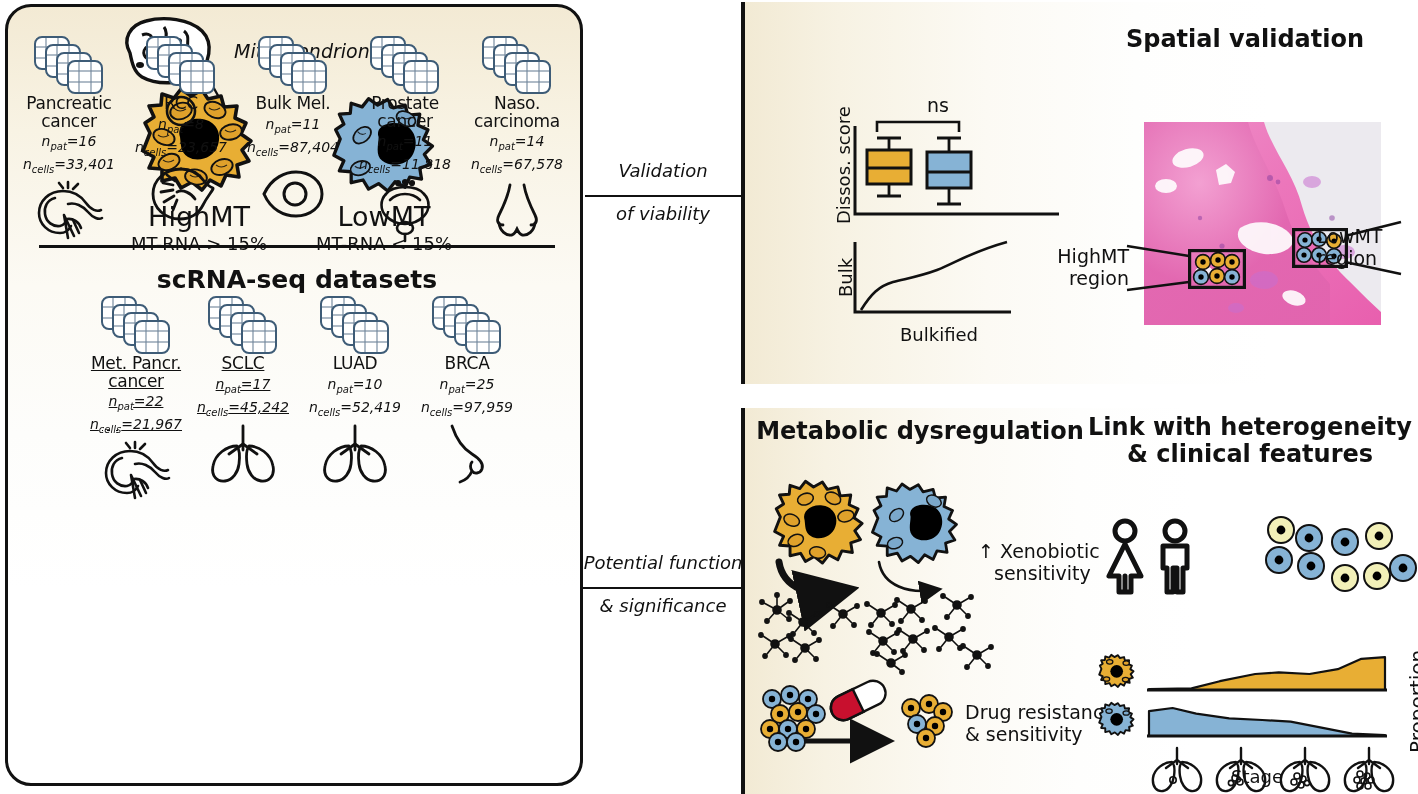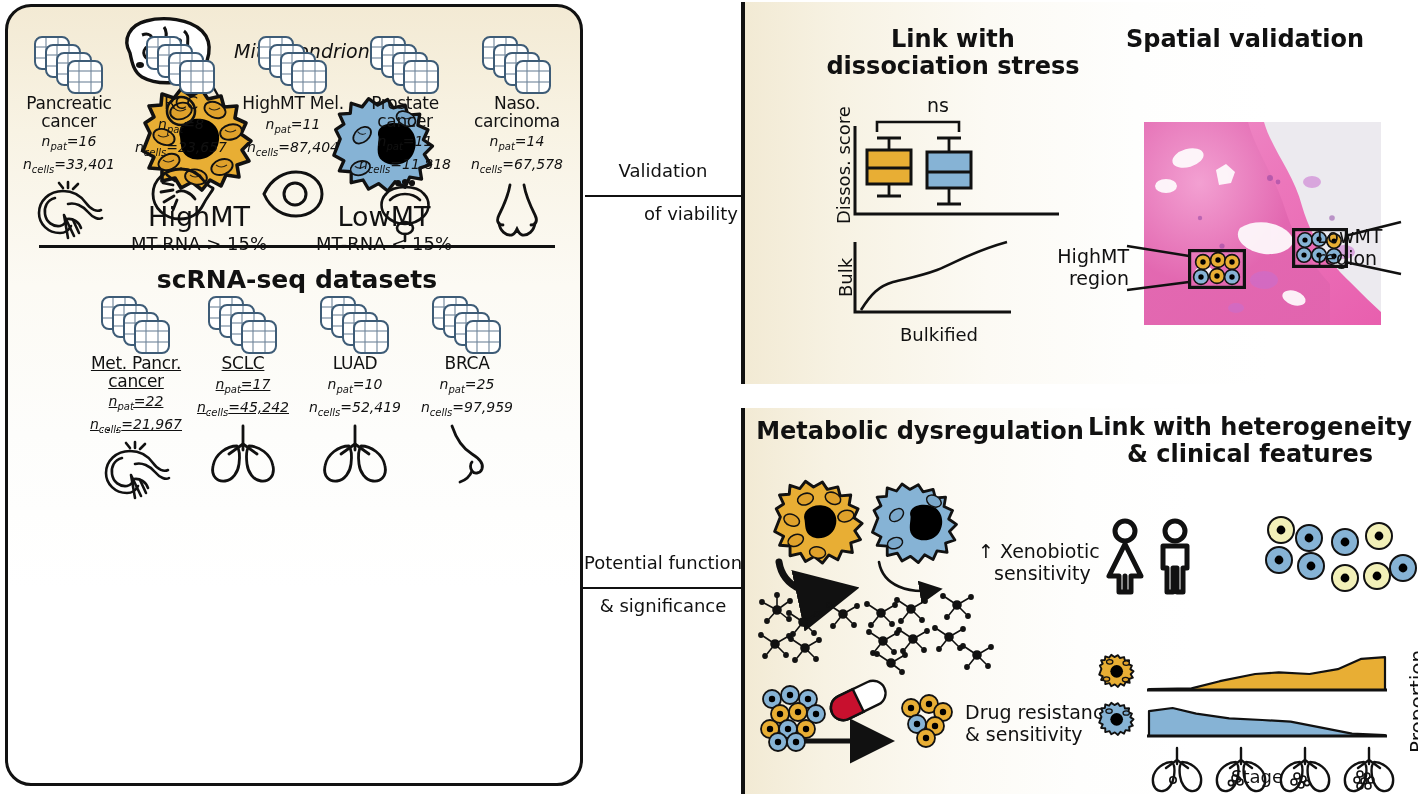--- a/index.html
+++ b/index.html
@@ -22,21 +22,21 @@
 
   .sec-title{position:absolute;left:0;top:258px;width:578px;text-align:center;
     font-size:25px;font-weight:bold;}
 
   .ds{position:absolute;width:126px;text-align:center;}
   .ds .nm{font-size:17px;line-height:1.04;letter-spacing:-.3px;}
   .ds .st{font-size:14px;font-style:italic;line-height:1.22;margin-top:3px;white-space:nowrap;}
   .ds .st sub{font-size:10px;font-style:italic;}
 
   
-  .conn{position:absolute;width:150px;text-align:center;font-size:18px;}
+  .conn{position:absolute;width:150px;text-align:center;font-style:italic;font-size:18px;}
   .conn-rule{position:absolute;height:2px;background:#111;}
 
   
   .rpanel{position:absolute;box-sizing:border-box;
     background:linear-gradient(to right,#f2ead4 0%,#f7f2e3 14%,#fcfaf4 36%,#fefefd 58%,#ffffff 78%);
     border-left:4px solid #111;}
   #panel-tr{left:741px;top:2px;width:677px;height:382px;}
   #panel-br{left:741px;top:408px;width:578px;height:386px;}
 
   .ptitle{position:absolute;text-align:center;font-weight:bold;font-size:24px;line-height:1.14;}
@@ -276,21 +276,21 @@
       <rect x="0" y="0" width="34" height="32" rx="7" fill="#fff" stroke="#3E5C77" stroke-width="2"></rect>
       <g stroke="#3E5C77" stroke-width="1.1" opacity=".75">
         <line x1="11" y1="1" x2="11" y2="31"></line>
                 <line x1="23" y1="1" x2="23" y2="31"></line>
         <line x1="1" y1="10" x2="33" y2="10"></line>
                 <line x1="1" y1="21" x2="33" y2="21"></line>
       </g>
             </g>
           </svg>
         </div>
-      <div class="nm">HighMT Mel.</div>
+      <div class="nm">Bulk Mel.</div>
       <div class="st">
         <i>n</i><sub>pat</sub>=11</div>
       <div class="st">
         <i>n</i><sub>cells</sub>=87,404</div>
       <div style="display:flex;justify-content:center;margin-top:6px;height:58px;align-items:center;">
         <svg width="70" height="50" viewBox="0 0 70 50">
             <g fill="none" stroke="#111" stroke-width="3">
      <path d="M6 25 C14 8 28 3 38 3 C52 3 64 12 64 25 C64 38 52 47 38 47 C26 47 13 41 6 25 Z"></path>
      <circle cx="37" cy="25" r="11"></circle>
             </g>
@@ -643,32 +643,28 @@
      <path d="M30 47 C28 52 24 56 18 58"></path>
             </g>
           </svg>
         </div>
       </div>
     </div>
 </div>
 
 <div class="conn" style="left:588px;top:160px;">Validation</div>
 <div class="conn-rule" style="left:585px;top:195px;width:156px;"></div>
-<div class="conn" style="left:588px;top:203px;text-align:right;">of viability</div>
+<div class="conn" style="left:588px;top:203px;">of viability</div>
 
 <div class="conn" style="left:583px;top:552px;width:160px;">Potential function</div>
 <div class="conn-rule" style="left:583px;top:587px;width:158px;"></div>
 <div class="conn" style="left:583px;top:595px;width:160px;">&amp; significance</div>
 
 <div class="rpanel" id="panel-tr">
 
-  <div class="ptitle" style="left:58px;top:24px;width:300px;">
-    <span>Link with</span><br>
-    <span>dissociation stress</span>
-  </div>
 
   <div class="ax-label vert" style="left:88px;top:222px;">Dissos. score</div>
   <div class="ns-lbl" style="left:182px;top:92px;">ns</div>
   <svg style="position:absolute;left:96px;top:112px;" width="220" height="118" viewBox="0 0 220 118">
 
     <path d="M36 18 L36 8 L118 8 L118 18" fill="none" stroke="#111" stroke-width="2.6"></path>
 
     <path d="M14 12 L14 100 L218 100" fill="none" stroke="#111" stroke-width="3"></path>
 
     <line x1="48" y1="24" x2="48" y2="36" stroke="#111" stroke-width="2.8"></line>

